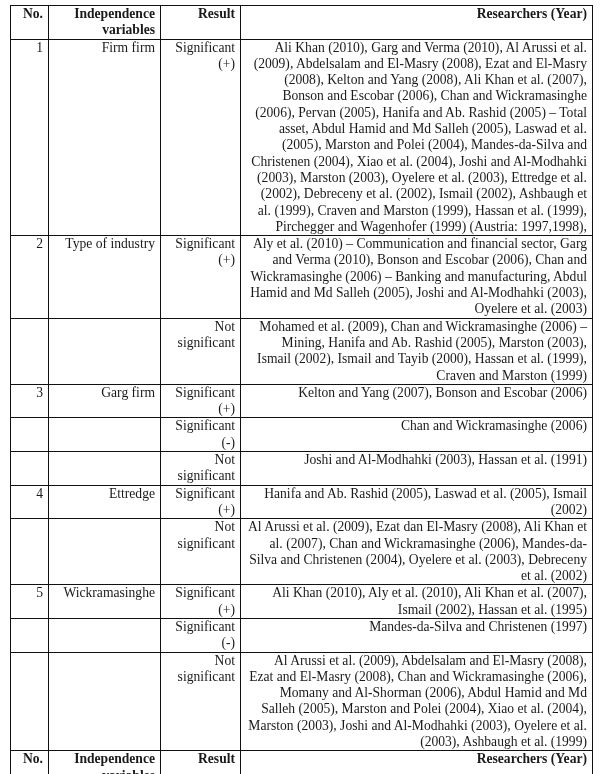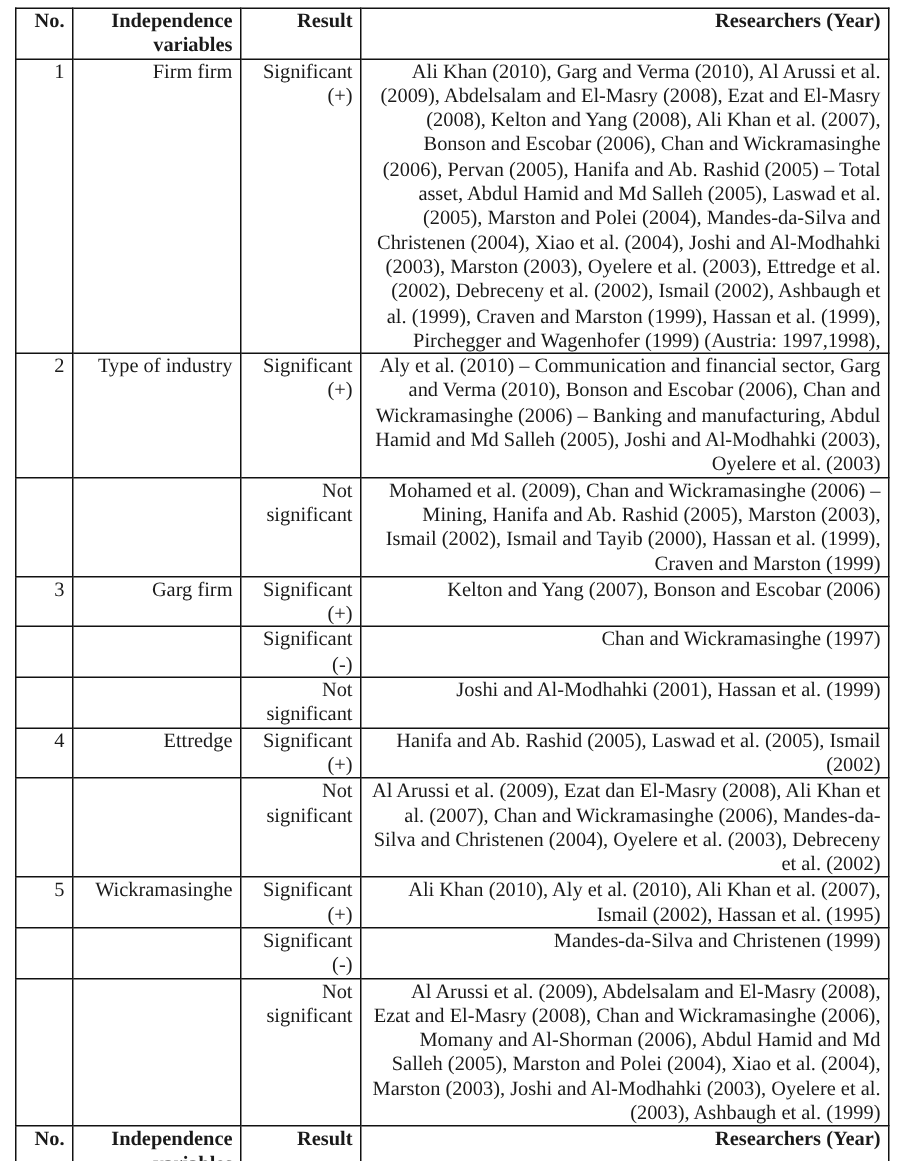--- a/index.html
+++ b/index.html
@@ -58,27 +58,27 @@
       <tr>
         <td>3</td>
         <td>Garg firm</td>
         <td>Significant (+)</td>
         <td>Kelton and Yang (2007), Bonson and Escobar (2006)</td>
       </tr>
       <tr>
         <td></td>
         <td></td>
         <td>Significant (-)</td>
-        <td>Chan and Wickramasinghe (1997)</td>
+        <td>Chan and Wickramasinghe (2006)</td>
       </tr>
       <tr>
         <td></td>
         <td></td>
         <td>Not significant</td>
-        <td>Joshi and Al-Modhahki (2001), Hassan et al. (1999)</td>
+        <td>Joshi and Al-Modhahki (2003), Hassan et al. (1991)</td>
       </tr>
       <tr>
         <td>4</td>
         <td>Ettredge</td>
         <td>Significant (+)</td>
         <td>Hanifa and Ab. Rashid (2005), Laswad et al. (2005), Ismail (2002)</td>
       </tr>
       <tr>
         <td></td>
         <td></td>
@@ -88,21 +88,21 @@
       <tr>
         <td>5</td>
         <td>Wickramasinghe</td>
         <td>Significant (+)</td>
         <td>Ali Khan (2010), Aly et al. (2010), Ali Khan et al. (2007), Ismail (2002), Hassan et al. (1995)</td>
       </tr>
       <tr>
         <td></td>
         <td></td>
         <td>Significant (-)</td>
-        <td>Mandes-da-Silva and Christenen (1999)</td>
+        <td>Mandes-da-Silva and Christenen (1997)</td>
       </tr>
       <tr>
         <td></td>
         <td></td>
         <td>Not significant</td>
         <td>Al Arussi et al. (2009), Abdelsalam and El-Masry (2008), Ezat and El-Masry (2008), Chan and Wickramasinghe (2006), Momany and Al-Shorman (2006), Abdul Hamid and Md Salleh (2005), Marston and Polei (2004), Xiao et al. (2004), Marston (2003), Joshi and Al-Modhahki (2003), Oyelere et al. (2003), Ashbaugh et al. (1999)</td>
       </tr>
     </tbody>
   <tfoot>
     <tr class="h-bot">

